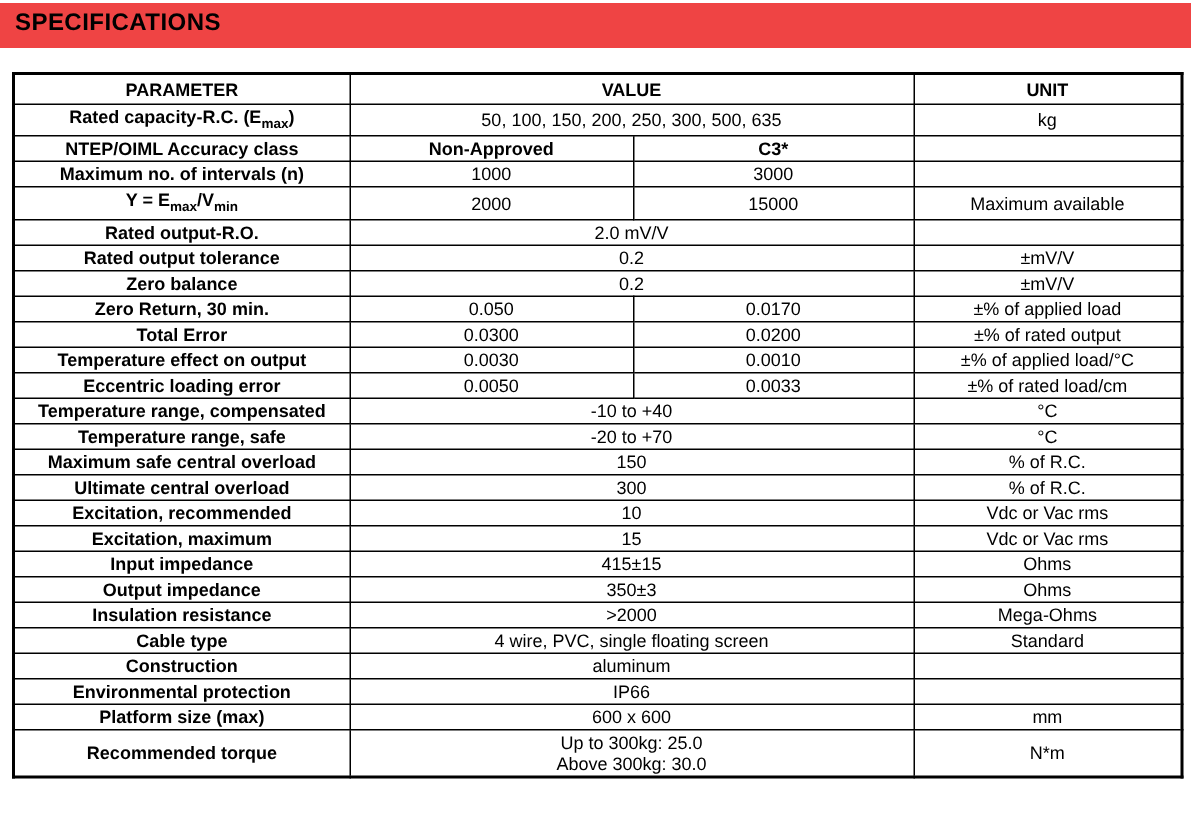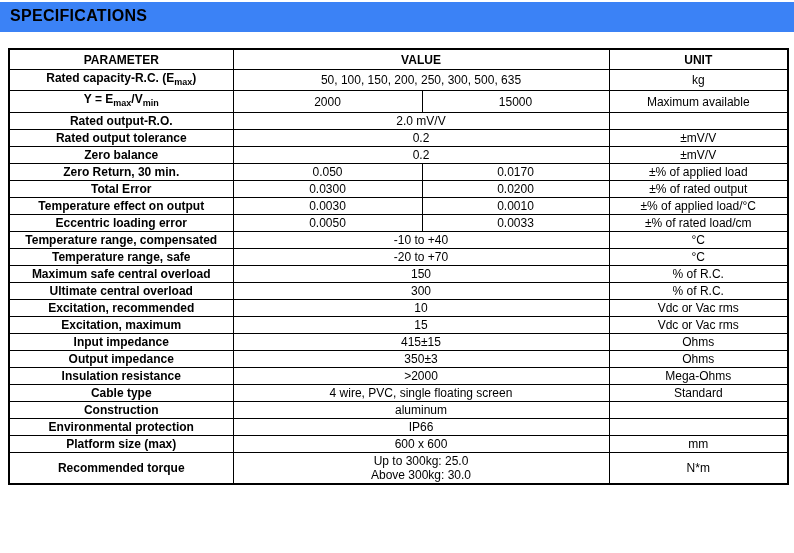--- a/index.html
+++ b/index.html
@@ -4,21 +4,21 @@
 <style>
   html, body {
     margin: 0; padding: 0;
     background: #ffffff;
     width: 794px; height: 553px;
     overflow: hidden;
     font-family: "Liberation Sans", sans-serif;
     color: #000;
   }
   .title-band {
-    background: #3b82f6;
+    background: #ef4444;
     margin: 2px 0 16px 0;
     padding: 5px 10px 6px 10px;
     height: 19px;
   }
   .page-title {
     margin: 0;
     font-size: 16px;
     font-weight: bold;
     letter-spacing: 0.3px;
     color: #000;
@@ -71,20 +71,32 @@
       <th>UNIT</th>
     </tr>
   </thead>
   <tbody>
       <tr>
         <td class="param">Rated capacity-R.C. (E<sub>max</sub>)</td>
         <td class="val" colspan="2">50, 100, 150, 200, 250, 300, 500, 635</td>
         <td class="unit">kg</td>
       </tr>
       <tr>
+        <td class="param">NTEP/OIML Accuracy class</td>
+        <td class="val bold">Non-Approved</td>
+        <td class="val bold">C3*</td>
+        <td class="unit"></td>
+      </tr>
+      <tr>
+        <td class="param">Maximum no. of intervals (n)</td>
+        <td class="val">1000</td>
+        <td class="val">3000</td>
+        <td class="unit"></td>
+      </tr>
+      <tr>
         <td class="param">Y = E<sub>max</sub>/V<sub>min</sub></td>
         <td class="val">2000</td>
         <td class="val">15000</td>
         <td class="unit">Maximum available</td>
       </tr>
       <tr>
         <td class="param">Rated output-R.O.</td>
         <td class="val" colspan="2">2.0 mV/V</td>
         <td class="unit"></td>
       </tr>

